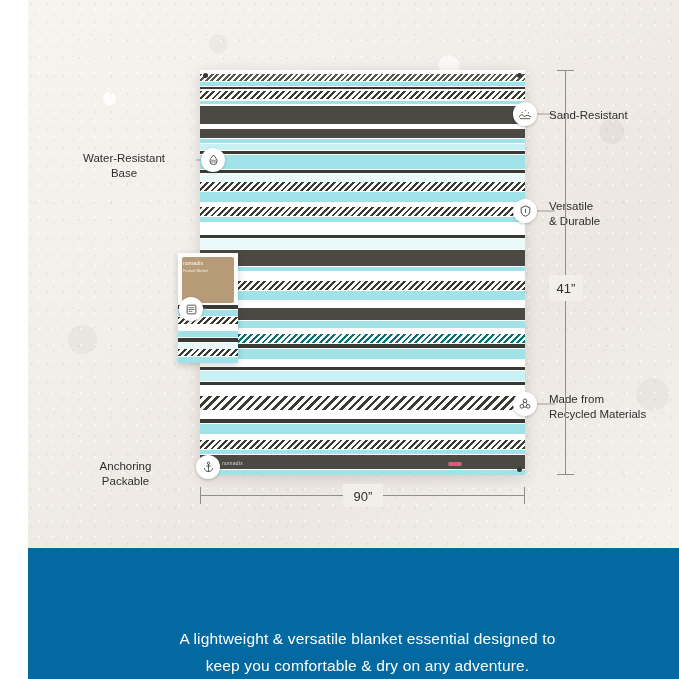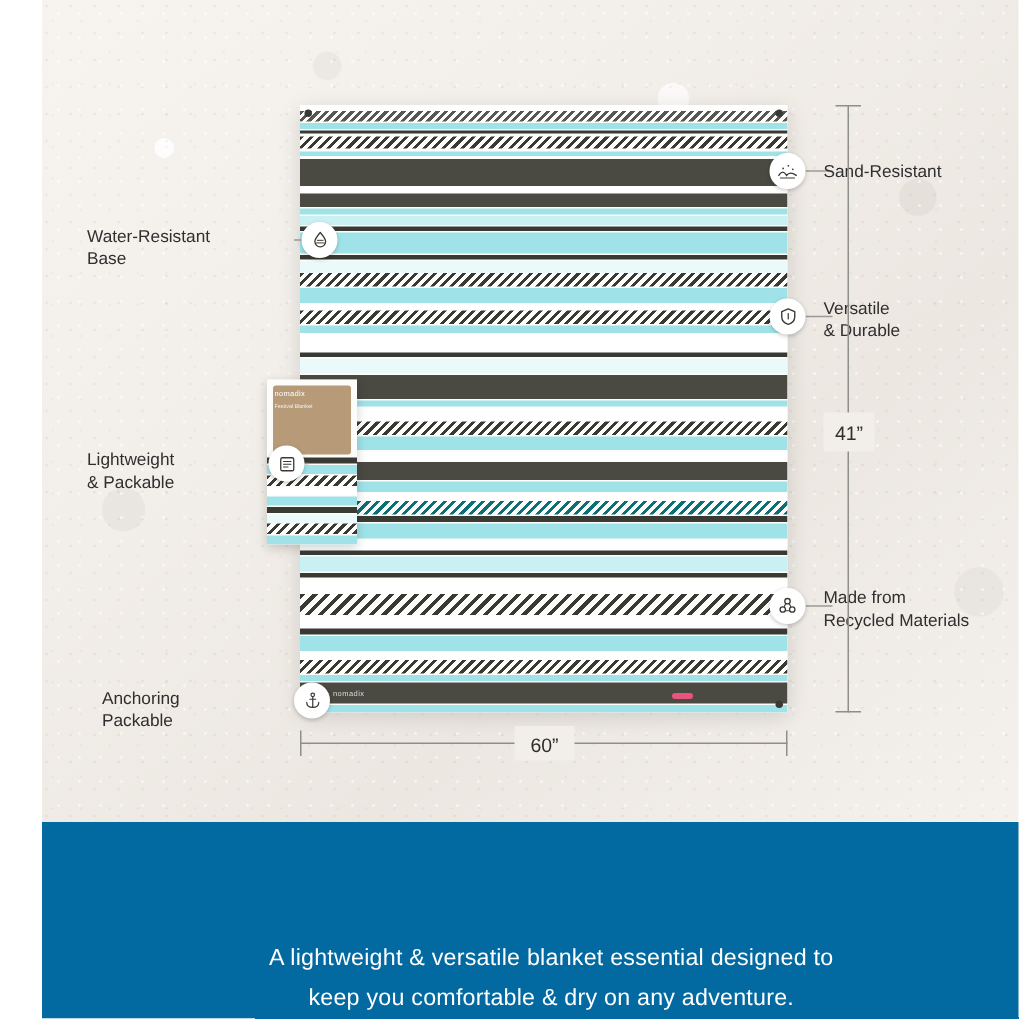--- a/index.html
+++ b/index.html
@@ -136,21 +136,21 @@
   }
   .badge svg { display: block; }
   .callout-label {
     position: absolute;
     font-size: 11.5px;
     color: #2f2f2f;
     line-height: 1.32;
     white-space: pre-line;
   }
   .callout-label.right { text-align: left; }
-  .callout-label.left  { text-align: left; }
+  .callout-label.left  { text-align: center; }
 
   
   .dimline {
     position: absolute;
     background: #8e8e8b;
   }
   .dim-text {
     position: absolute;
     font-size: 13px;
     color: #2f2f2f;
@@ -320,22 +320,20 @@
   </div>
   <div class="callout-label left" style="left:30px;top:151px;width:132px;">Water-Resistant
 Base</div>
 
   <div class="badge" style="left:151px;top:297px;">
     <svg width="13" height="13" viewBox="0 0 24 24">
       <rect x="4" y="4" width="16" height="16" rx="2" fill="none" stroke="#3a3a35" stroke-width="1.6"></rect>
       <path d="M7.4 8.6h9.2M7.4 12h9.2M7.4 15.4h5.6" stroke="#3a3a35" stroke-width="1.3" stroke-linecap="round"></path>
     </svg>
   </div>
-  <div class="callout-label left" style="left:30px;top:300px;width:110px;">Lightweight
-&amp; Packable</div>
 
   <div class="badge" style="left:168px;top:455px;">
     <svg width="13" height="14" viewBox="0 0 24 24">
       <circle cx="12" cy="5" r="2.2" fill="none" stroke="#3a3a35" stroke-width="1.5"></circle>
       <path d="M12 7.2v13" stroke="#3a3a35" stroke-width="1.5" stroke-linecap="round"></path>
       <path d="M8.4 10.4h7.2" stroke="#3a3a35" stroke-width="1.4" stroke-linecap="round"></path>
       <path d="M4.6 14.4c0 4 3.4 6 7.4 6s7.4-2 7.4-6" fill="none" stroke="#3a3a35" stroke-width="1.5" stroke-linecap="round"></path>
     </svg>
   </div>
   <div class="callout-label left" style="left:40px;top:459px;width:115px;">Anchoring
@@ -344,20 +342,20 @@
   <div class="dimline" style="left:537px;top:70px;width:1px;height:405px;"></div>
   <div class="tick" style="left:529px;top:70px;width:17px;height:1px;"></div>
   <div class="tick" style="left:529px;top:474px;width:17px;height:1px;"></div>
   <div style="position:absolute;left:521px;top:275px;width:34px;height:26px;background:#f2eee9;"></div>
   <div class="dim-text" style="left:521px;top:281px;width:34px;text-align:center;">41”</div>
 
   <div class="dimline" style="left:172px;top:495px;width:325px;height:1px;"></div>
   <div class="tick" style="left:172px;top:487px;width:1px;height:17px;"></div>
   <div class="tick" style="left:496px;top:487px;width:1px;height:17px;"></div>
   <div style="position:absolute;left:315px;top:484px;width:40px;height:23px;background:#f2eee9;"></div>
-  <div class="dim-text" style="left:315px;top:489px;width:40px;text-align:center;">60”</div>
+  <div class="dim-text" style="left:315px;top:489px;width:40px;text-align:center;">90”</div>
 
   <div class="footer">
     <div class="footer-text">A lightweight &amp; versatile blanket essential designed to
 keep you comfortable &amp; dry on any adventure.</div>
   </div>
 
 </div>
 
 </body></html>

